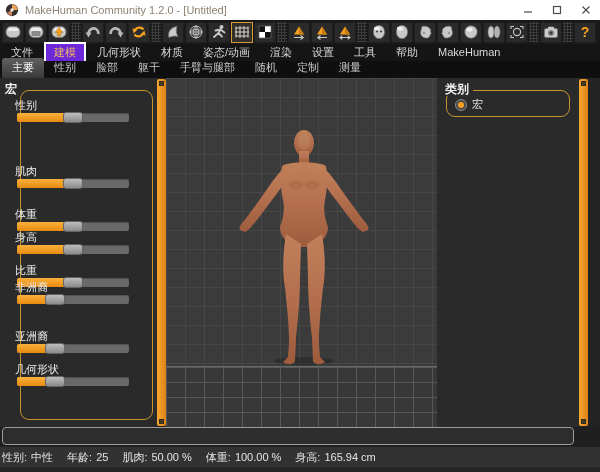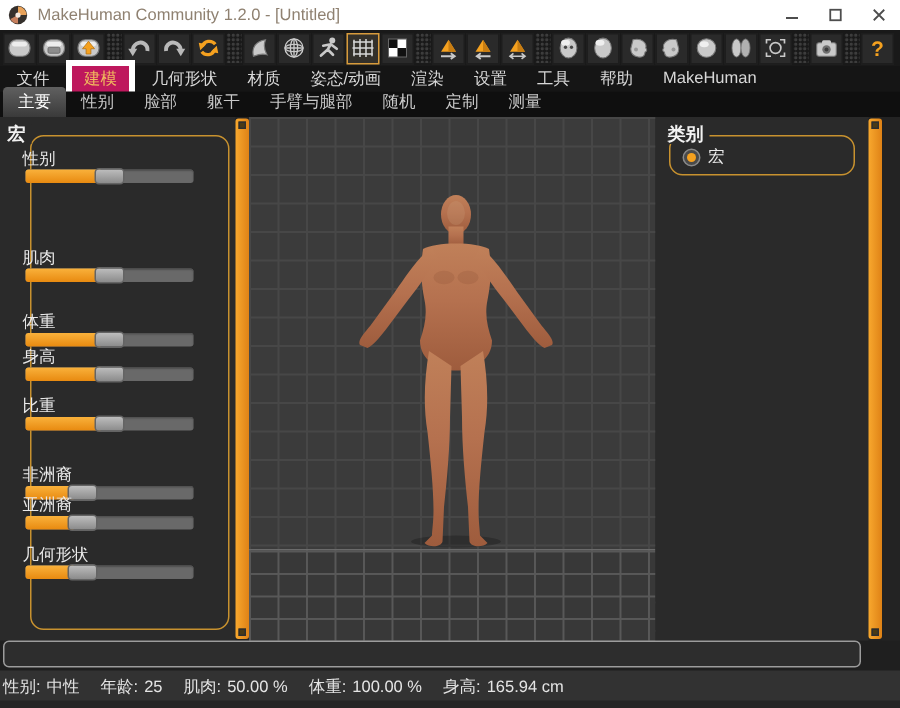--- a/index.html
+++ b/index.html
@@ -21,21 +21,21 @@
           background-image:radial-gradient(circle,#3d3d3d 1px,transparent 1.3px);
           background-size:3px 3px;}
   .tb-btn{width:22px;height:21px;background:#2a2a2a;border:1px solid #1d1d1d;
           display:flex;align-items:center;justify-content:center;box-sizing:border-box;}
   .tb-btn.active{border:1px solid #d89b3c;background:#33302a;}
   .tb-btn svg{width:18px;height:16px;display:block;}
   
   .menutabs{position:absolute;top:44px;left:0;width:600px;height:17px;background:#151515;
             display:flex;align-items:center;padding-left:2px;box-sizing:border-box;gap:2px;}
   .mtab{font-size:11px;color:#d8d8d8;padding:1px 8px 2px 8px;border:1px solid transparent;white-space:nowrap;}
-  .mtab.active{border:4px solid #ffffff;background:#be185d;color:#f0b95e;}
+  .mtab.active{border:2px solid #ffffff;background:#6d28d9;color:#f0b95e;}
   
   .subtabs{position:absolute;top:61px;left:0;width:600px;height:17px;background:#0f0f0f;
            display:flex;align-items:flex-end;padding-left:2px;box-sizing:border-box;}
   .stab{font-size:11px;color:#c9c9c9;padding:2px 10px 3px 10px;white-space:nowrap;}
   .stab.active{background:linear-gradient(#606060,#3a3a3a);color:#ffffff;border-radius:3px 3px 0 0;}
   
   .content{position:absolute;top:78px;left:0;width:600px;height:349px;background:#232323;}
   .left-panel{position:absolute;left:0;top:0;width:157px;height:349px;background:#2a2a2a;}
   .right-panel{position:absolute;left:437px;top:0;width:142px;height:349px;background:#2a2a2a;}
   .edge-fill{position:absolute;left:588px;top:0;width:12px;height:349px;background:#232323;}
@@ -405,21 +405,21 @@
                 <div class="shandle" style="left: 46px;"></div>
               </div>
             </div>
             <div class="srow" style="top: 172px;">
               <span class="slabel">比重</span>
               <div class="strack">
                 <div class="sfill" style="width: 50px;"></div>
                 <div class="shandle" style="left: 46px;"></div>
               </div>
             </div>
-            <div class="srow" style="top: 218px;">
+            <div class="srow" style="top: 189px;">
               <span class="slabel">非洲裔</span>
               <div class="strack">
                 <div class="sfill" style="width: 31.6px;"></div>
                 <div class="shandle" style="left: 27.6px;"></div>
               </div>
             </div>
             <div class="srow" style="top: 238px;">
               <span class="slabel">亚洲裔</span>
               <div class="strack">
                 <div class="sfill" style="width: 31.6px;"></div>

